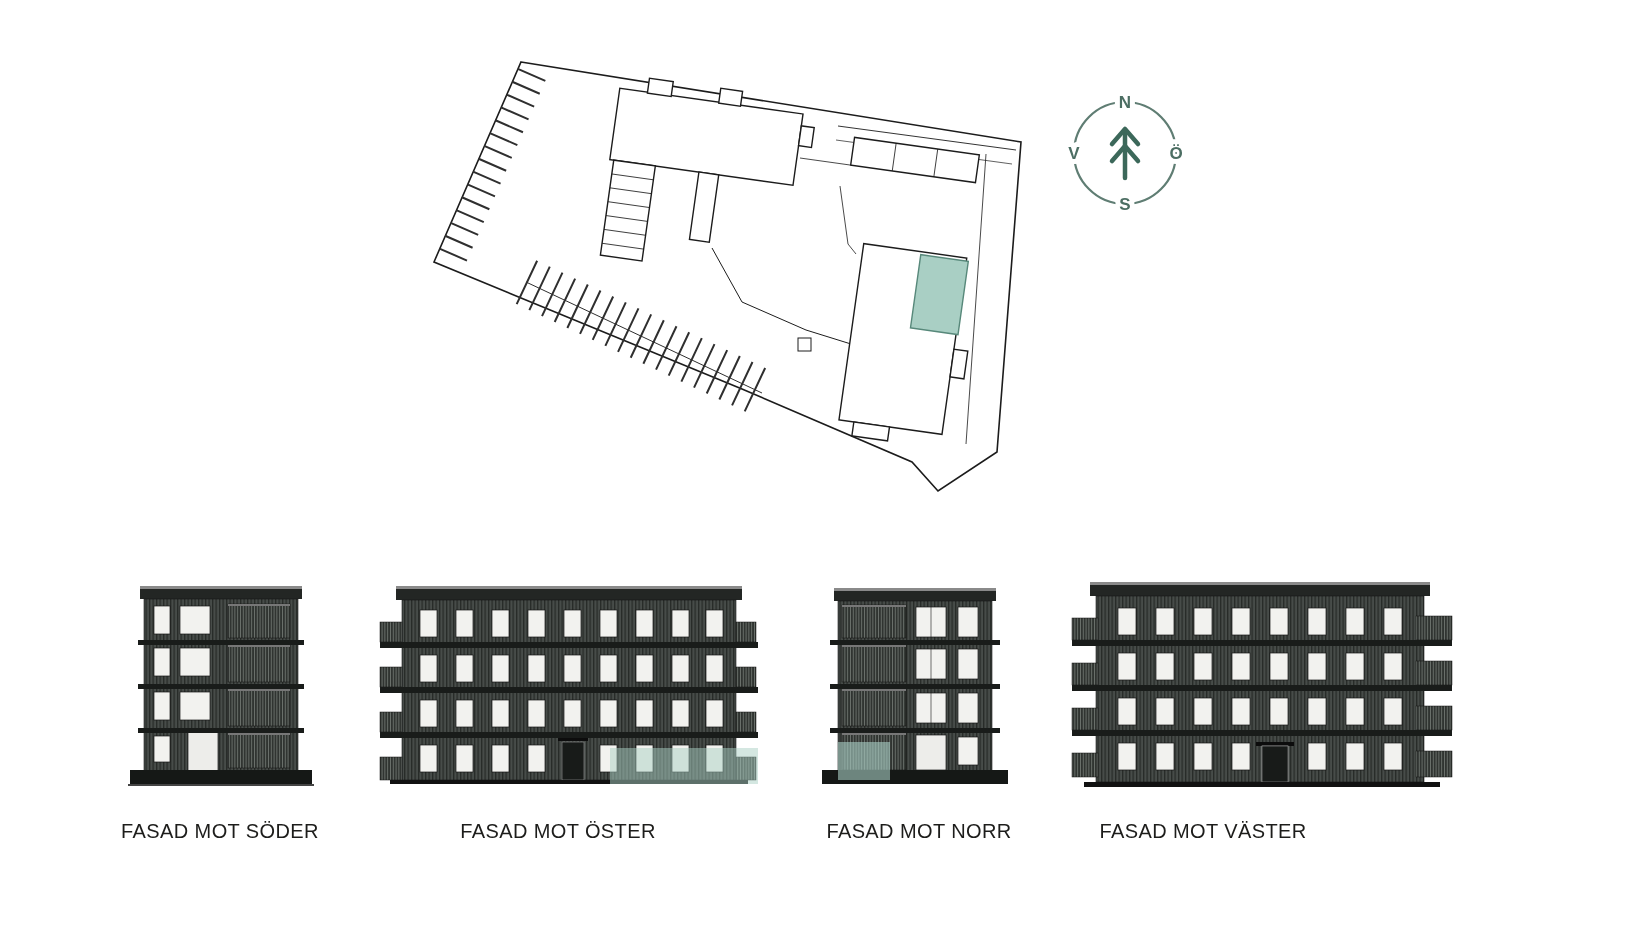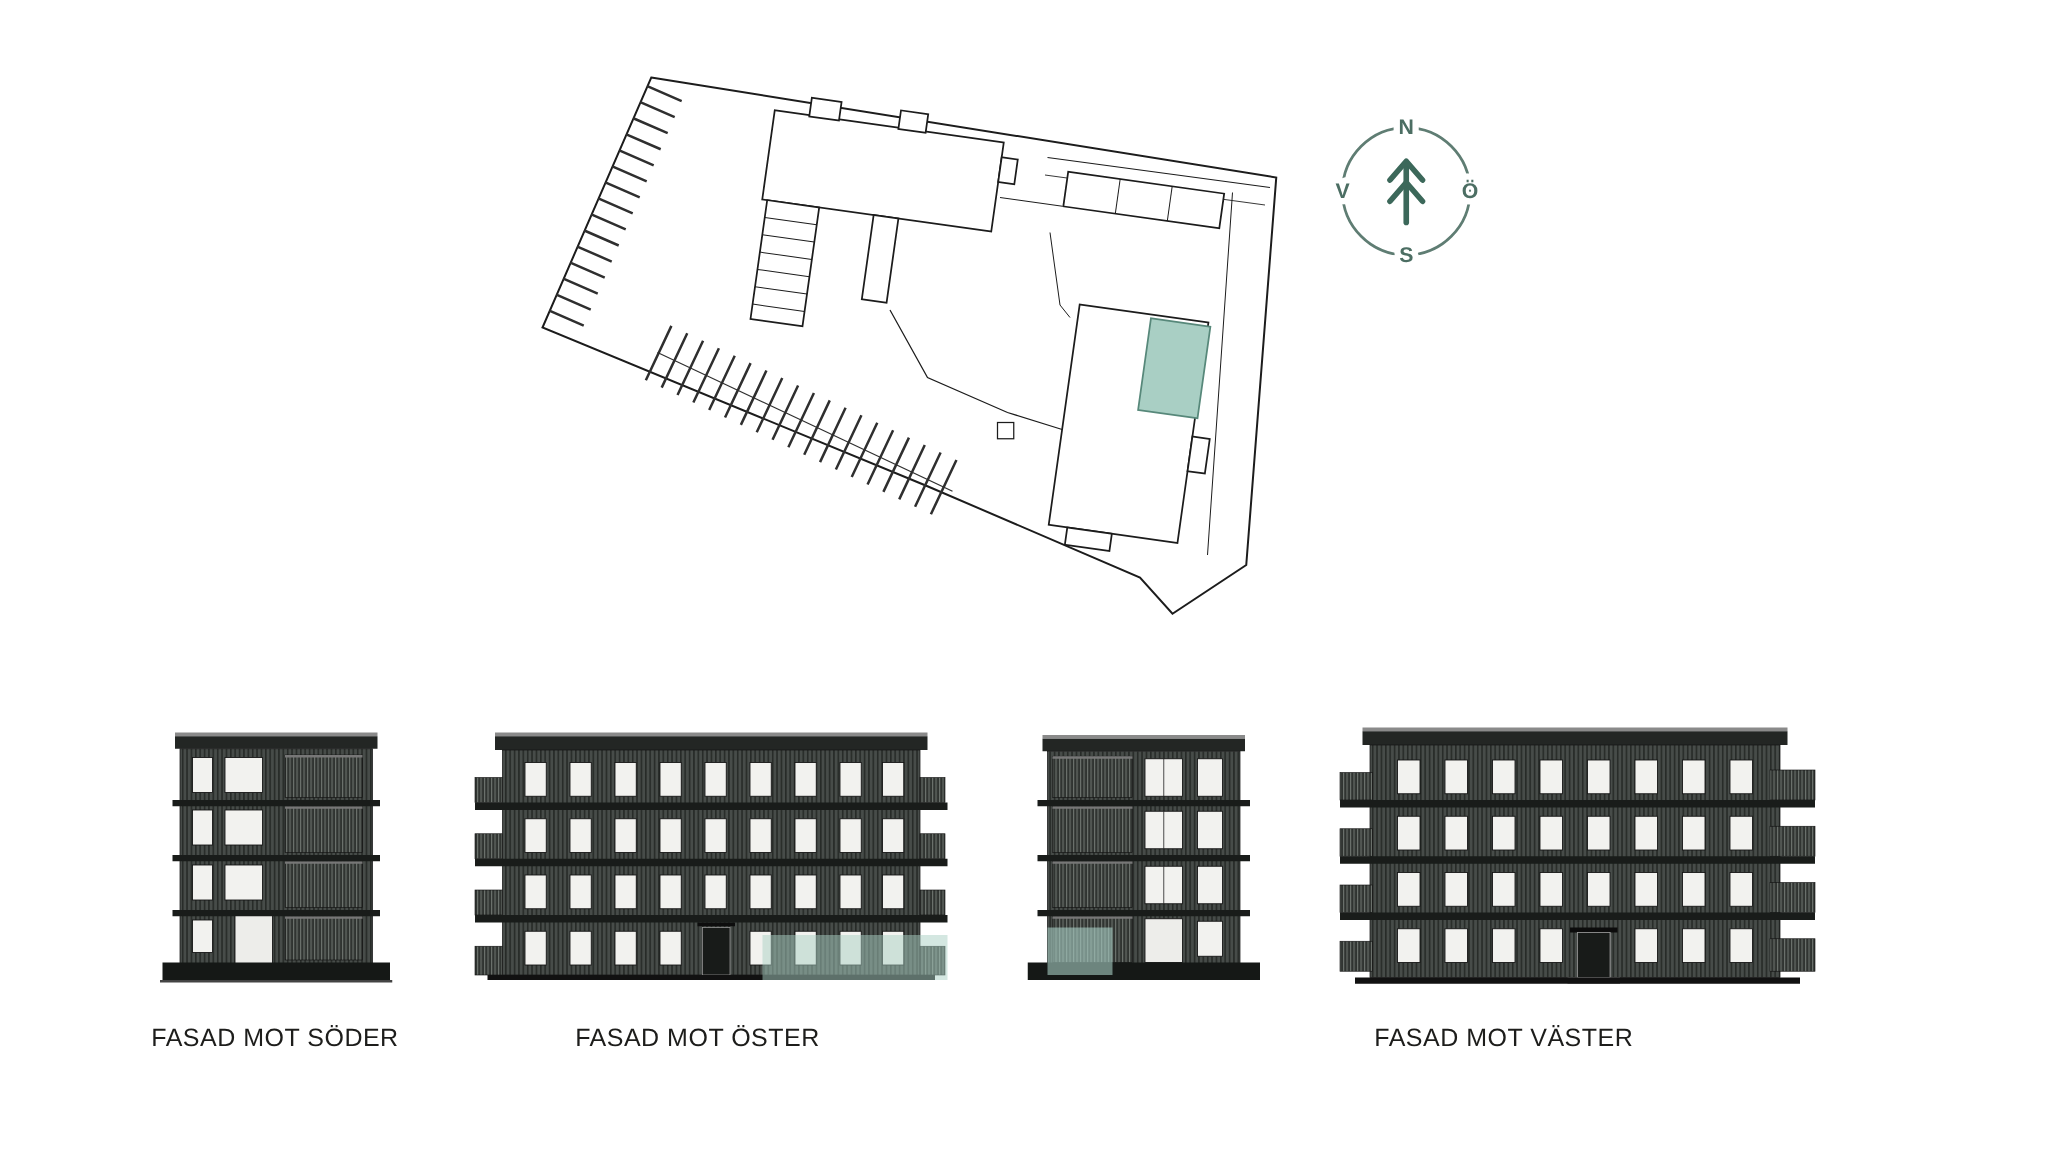--- a/index.html
+++ b/index.html
@@ -316,15 +316,16 @@
     </g>
 
     <rect x="6" y="62" width="380" height="6" fill="#191c1a"></rect>
     <rect x="6" y="107" width="380" height="6" fill="#191c1a"></rect>
     <rect x="6" y="152" width="380" height="6" fill="#191c1a"></rect>
     <rect x="18" y="204" width="356" height="5" fill="#111"></rect>
   </svg>
 
   <div class="facade-label" style="left:80px">FASAD MOT SÖDER</div>
   <div class="facade-label" style="left:418px">FASAD MOT ÖSTER</div>
+  <div class="facade-label" style="left:779px">FASAD MOT NORR</div>
   <div class="facade-label" style="left:1063px">FASAD MOT VÄSTER</div>
 
 </div>
 
 </body></html>

